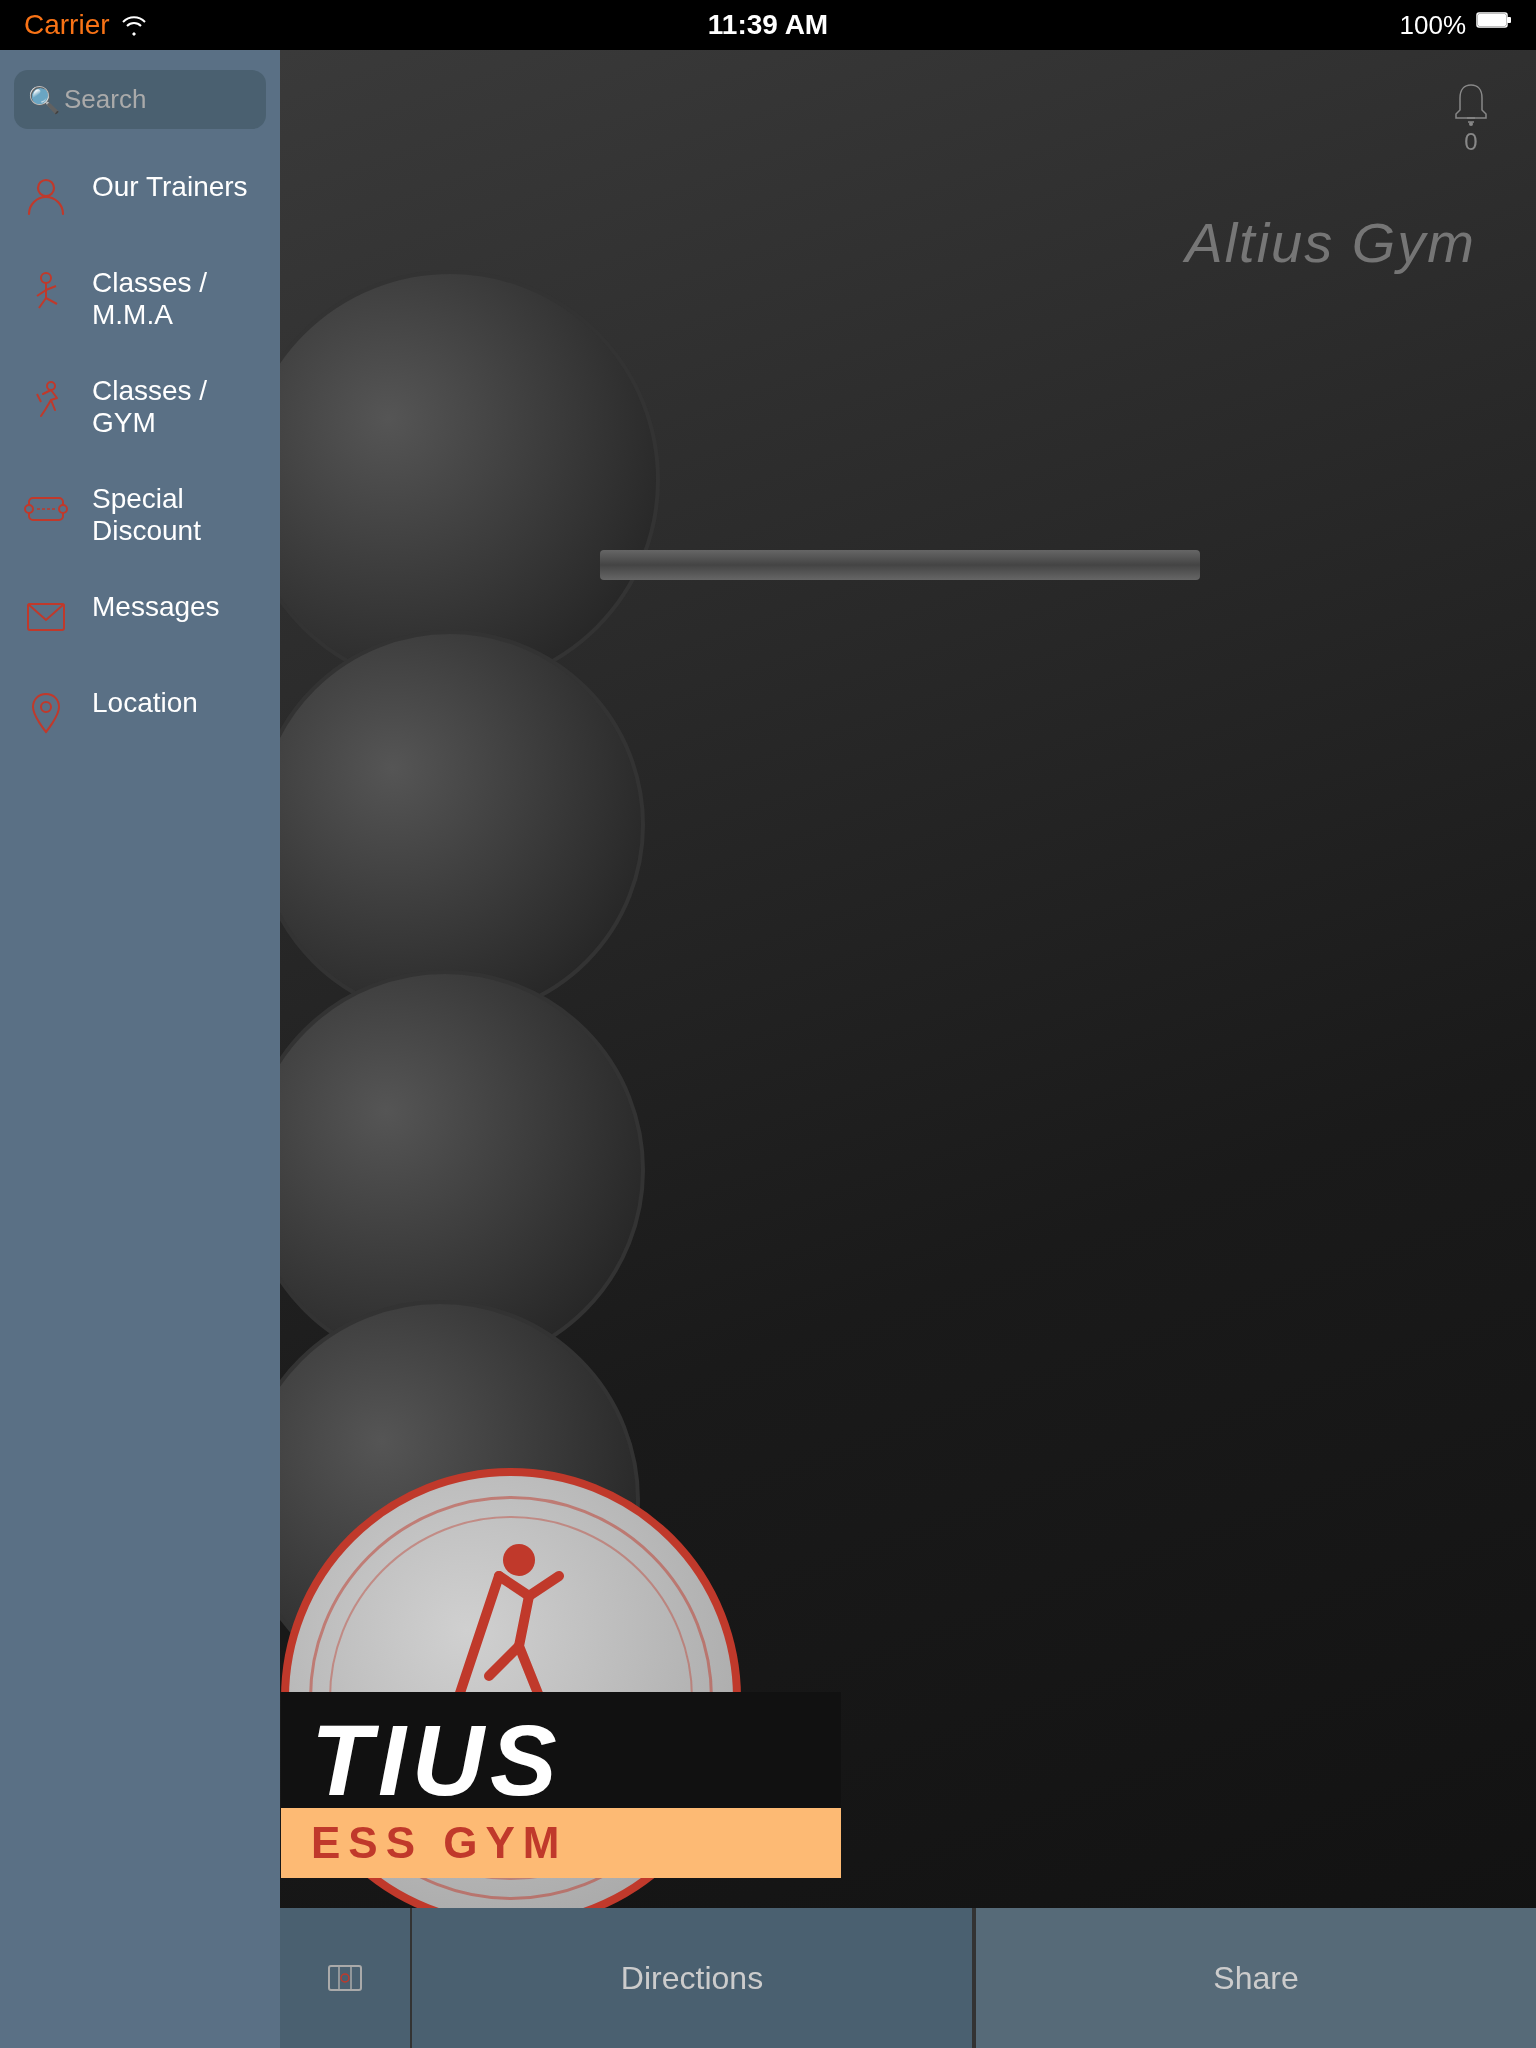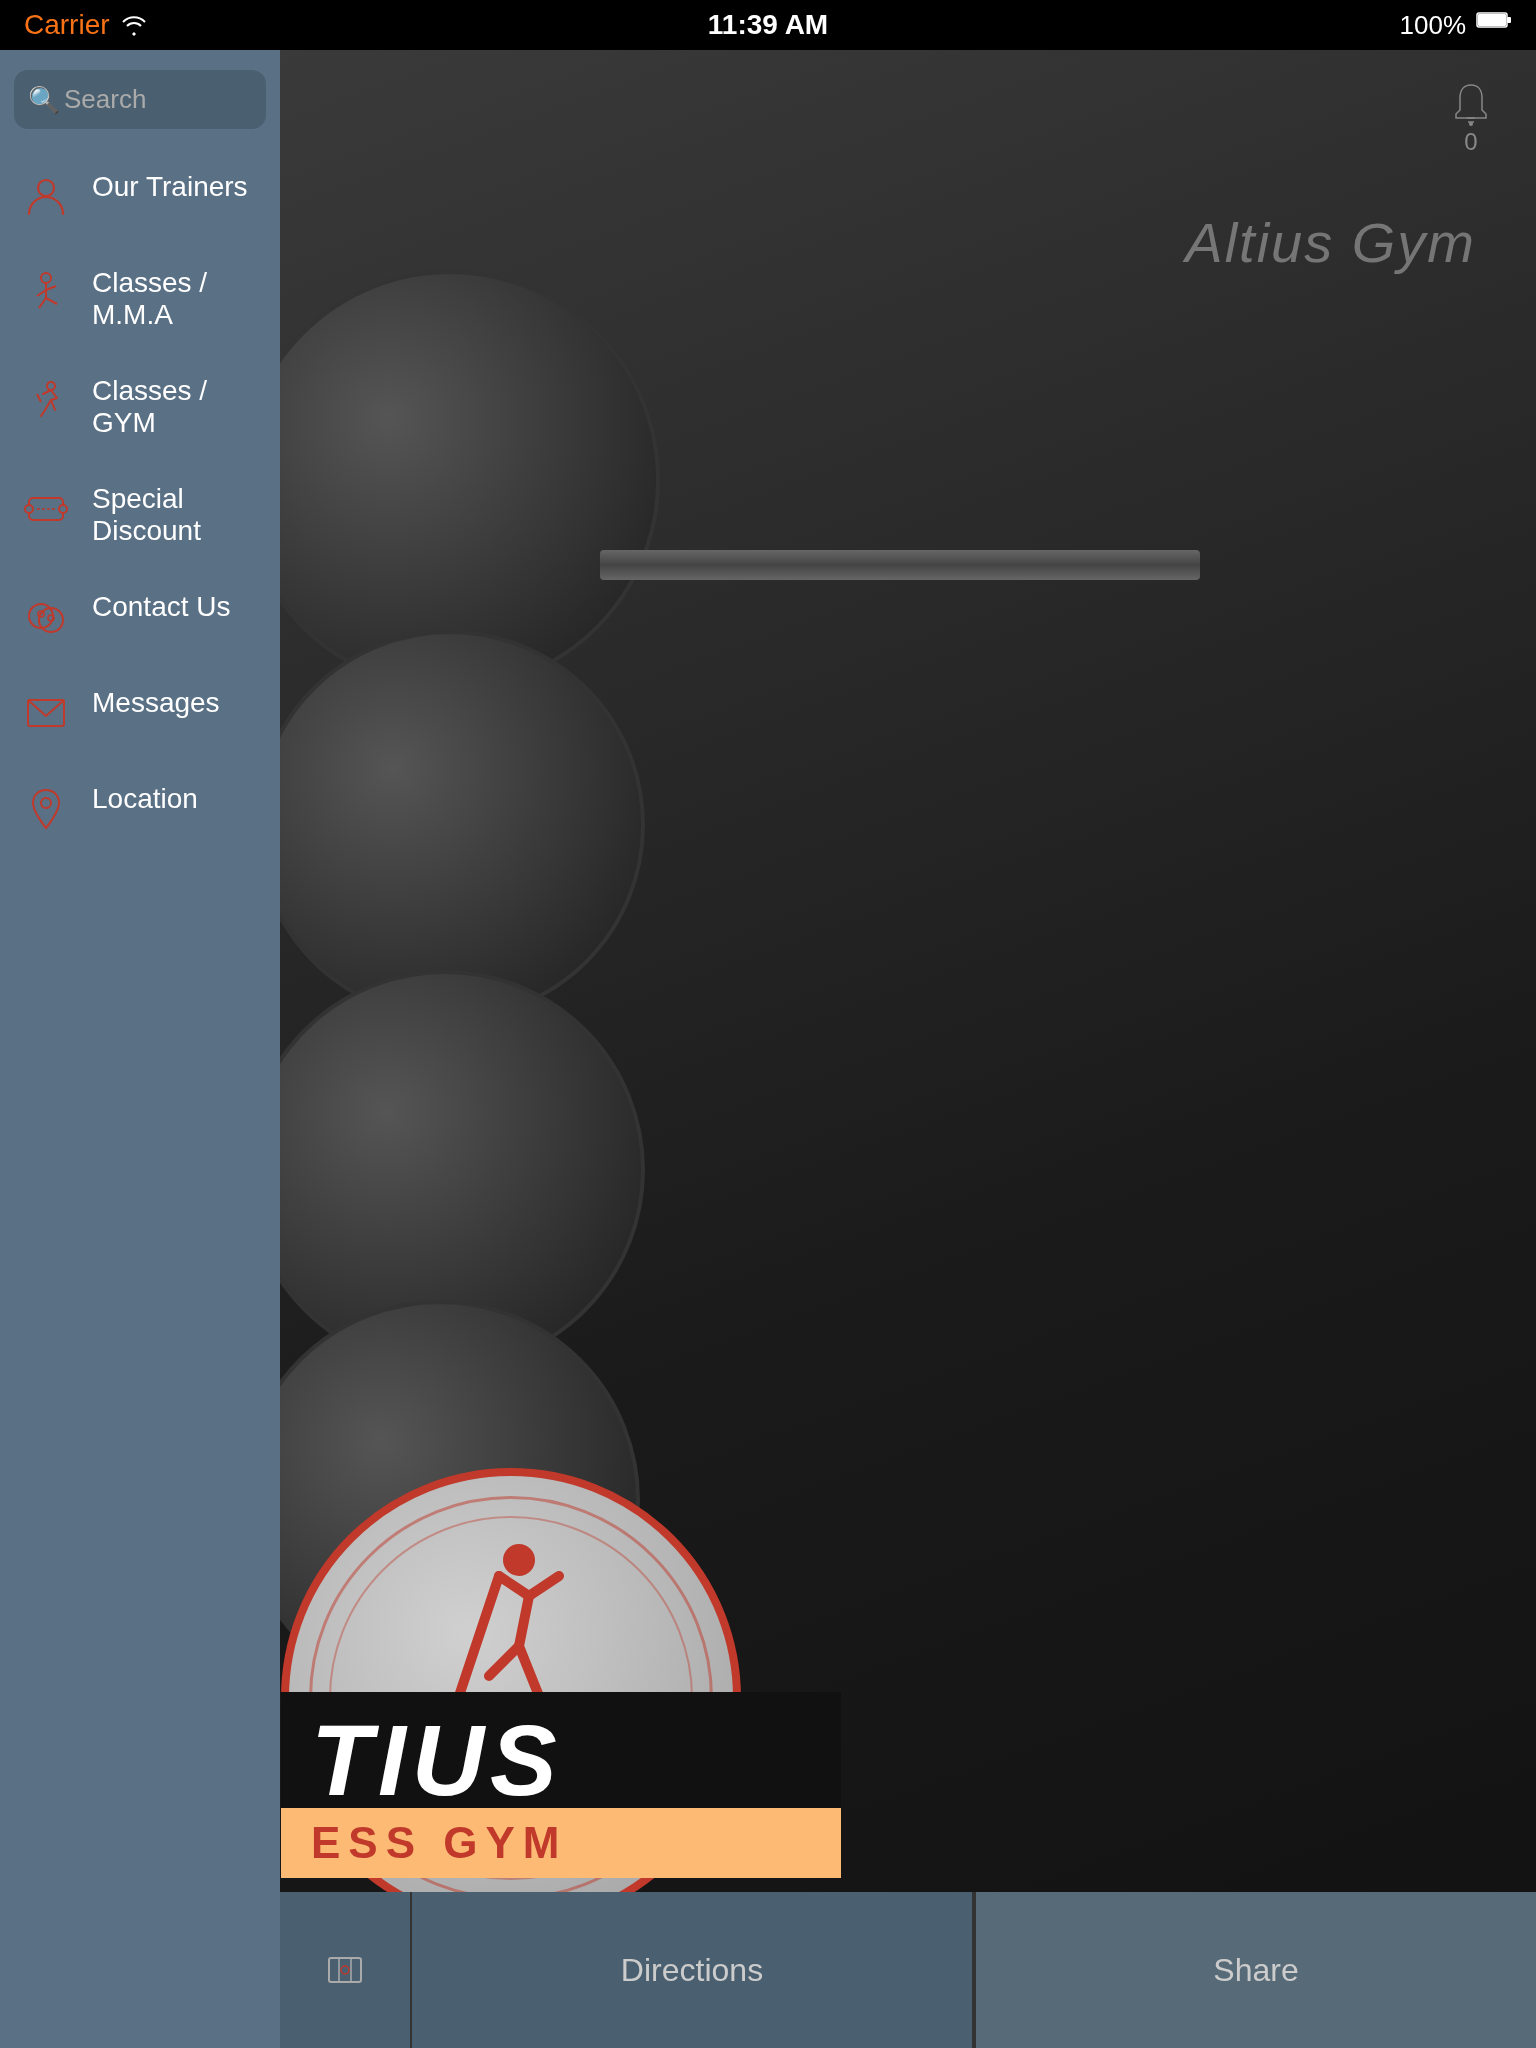--- a/index.html
+++ b/index.html
@@ -279,31 +279,20 @@
         <svg viewBox="0 0 46 46">
           <rect x="6" y="12" width="34" height="22" rx="4" stroke="#c0392b" stroke-width="2" fill="none"></rect>
           <circle cx="6" cy="23" r="4" fill="#5a7085" stroke="#c0392b" stroke-width="2"></circle>
           <circle cx="40" cy="23" r="4" fill="#5a7085" stroke="#c0392b" stroke-width="2"></circle>
           <line x1="14" y1="23" x2="32" y2="23" stroke="#c0392b" stroke-width="1.5" stroke-dasharray="3,2"></line>
         </svg>
       </div>
       <span class="nav-label">Special Discount</span>
     </div>
 
-    <div class="nav-item">
-      <div class="nav-icon">
-        <svg viewBox="0 0 46 46">
-          <circle cx="18" cy="22" r="12" stroke="#c0392b" stroke-width="2" fill="none"></circle>
-          <circle cx="28" cy="26" r="12" stroke="#c0392b" stroke-width="2" fill="none"></circle>
-          <circle cx="18" cy="20" r="3" stroke="#c0392b" stroke-width="1.5" fill="none"></circle>
-          <circle cx="28" cy="24" r="3" stroke="#c0392b" stroke-width="1.5" fill="none"></circle>
-        </svg>
-      </div>
-      <span class="nav-label">Contact Us</span>
-    </div>
 
     <div class="nav-item">
       <div class="nav-icon">
         <svg viewBox="0 0 46 46">
           <rect x="5" y="10" width="36" height="26" rx="2" stroke="#c0392b" stroke-width="2" fill="none"></rect>
           <polyline points="5,10 23,26 41,10" stroke="#c0392b" stroke-width="2" fill="none"></polyline>
         </svg>
       </div>
       <span class="nav-label">Messages</span>
     </div>
@@ -363,21 +352,21 @@
       </div>
 
       <div style="position:absolute; bottom:100px; left:0; width:100%; background:#111; padding:18px 30px;">
         <div style="color:#fff; font-size:100px; font-weight:900; font-style:italic; letter-spacing:6px; line-height:1;">TIUS</div>
       </div>
       <div style="position:absolute; bottom:50px; left:0; width:100%; background:#fdba74; padding:10px 30px;">
         <div style="color:#c0392b; font-size:44px; font-weight:700; letter-spacing:8px;">ESS GYM</div>
       </div>
     </div>
 
-    <div style="position:absolute; bottom:0; left:0; right:0; height:156px; display:flex; background:#333;">
+    <div style="position:absolute; bottom:0; left:0; right:0; height:140px; display:flex; background:#333;">
 
       <div style="width:130px; background:#4a6070; display:flex; align-items:center; justify-content:center;">
         <svg width="40" height="40" viewBox="0 0 40 40" fill="none">
           <rect x="4" y="8" width="32" height="24" rx="2" stroke="#aaa" stroke-width="2" fill="none"></rect>
           <path d="M14 8 L14 32" stroke="#aaa" stroke-width="1.5"></path>
           <path d="M26 8 L26 32" stroke="#aaa" stroke-width="1.5"></path>
           <circle cx="20" cy="20" r="4" stroke="#c0392b" stroke-width="1.5" fill="none"></circle>
         </svg>
       </div>
 

